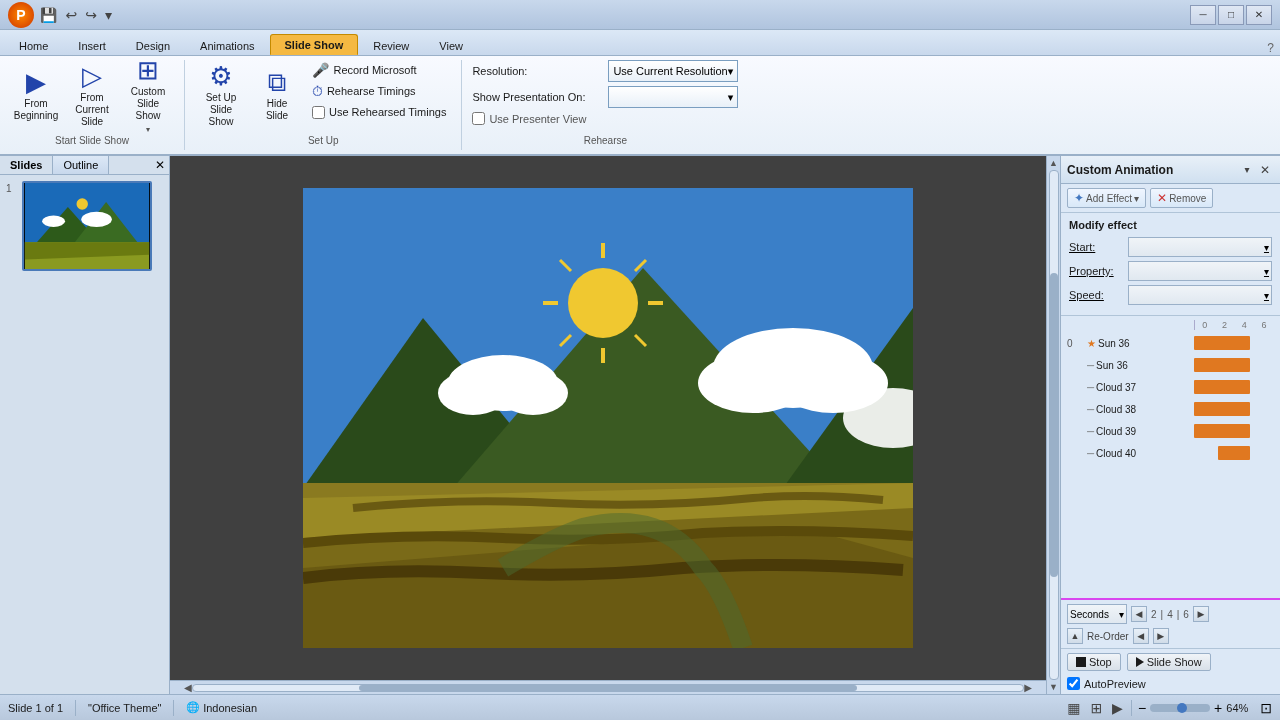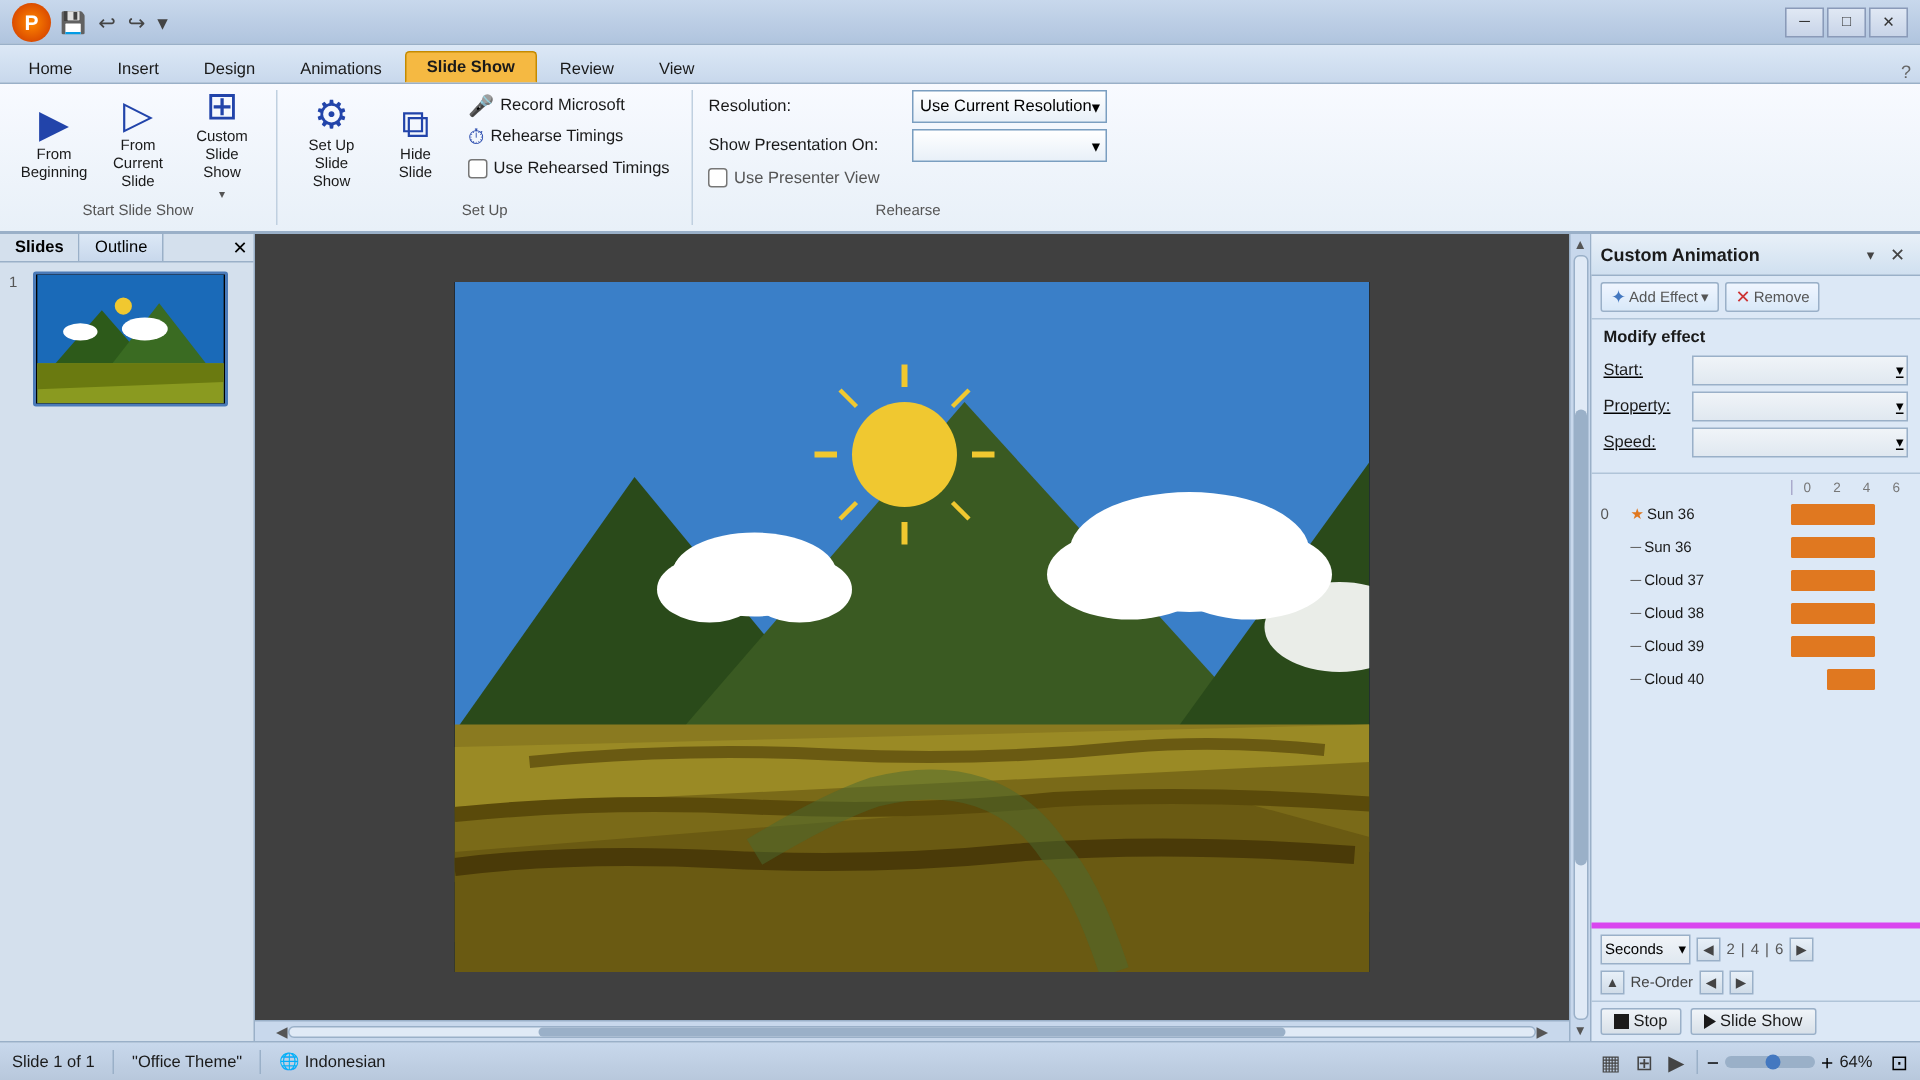--- a/index.html
+++ b/index.html
@@ -369,21 +369,21 @@
     .anim-bar-area { width: 80px; position: relative; height: 14px; }
     .anim-bar {
       position: absolute;
       height: 14px;
       background: #e07820;
       border-radius: 1px;
     }
     .anim-bar-orange { background: #e07820; }
 
     #timeline-controls {
-      border-top: 4px solid #d946ef;
+      border-top: 2px solid #d946ef;
       padding: 4px 6px;
       display: flex;
       flex-direction: column;
       gap: 4px;
       text-align: right;
     }
     .timeline-nav {
       display: flex;
       align-items: center;
       gap: 4px;
@@ -832,20 +832,24 @@
       <div class="ss-btn">
         <span class="ss-icon stop-icon" style="width:10px;height:10px;background:#1a1a1a;display:inline-block;"></span>
         <span>Stop</span>
       </div>
       <div class="ss-btn">
         <span style="display:inline-block;width:0;height:0;border-style:solid;border-width:5px 0 5px 8px;border-color:transparent transparent transparent #1a1a1a;"></span>
         <span>Slide Show</span>
       </div>
     </div>
 
+    <div id="autopreview-row">
+      <input type="checkbox" checked="" class="autopreview-check" style="">
+      <span>AutoPreview</span>
+    </div>
   </div>
 </div>
 
 <div id="status-bar">
   <span class="status-item">Slide 1 of 1</span>
   <div class="status-divider"></div>
   <span class="status-item">"Office Theme"</span>
   <div class="status-divider"></div>
   <span class="status-item" style="display:flex;align-items:center;gap:3px;">
     <span>🌐</span>

